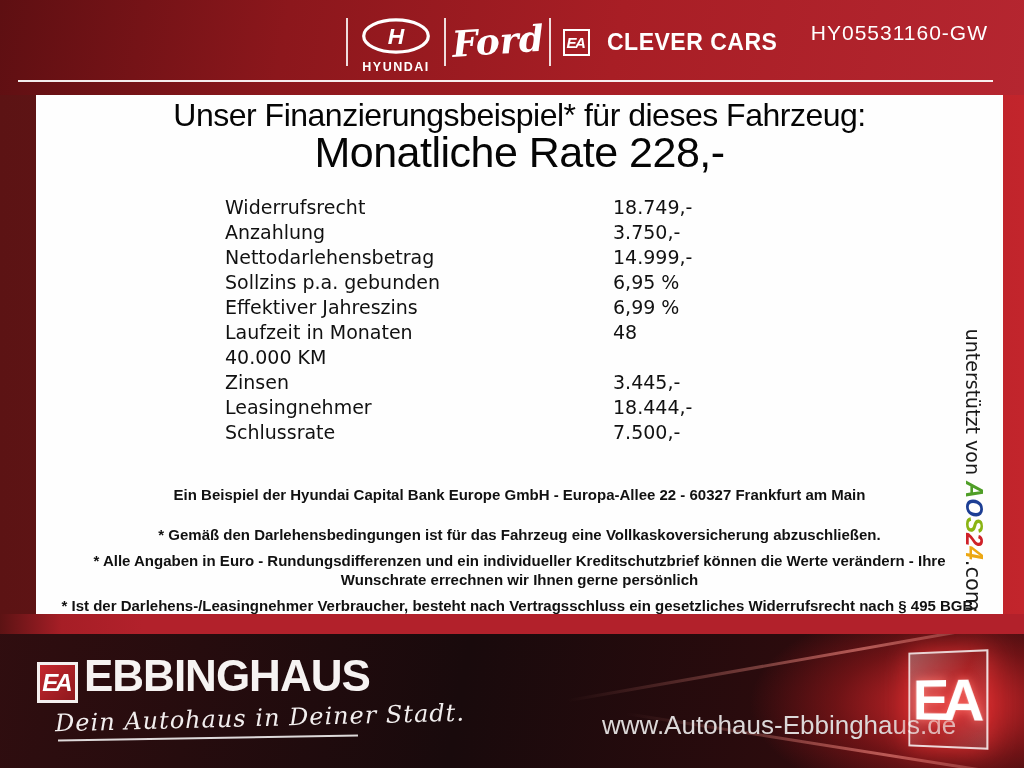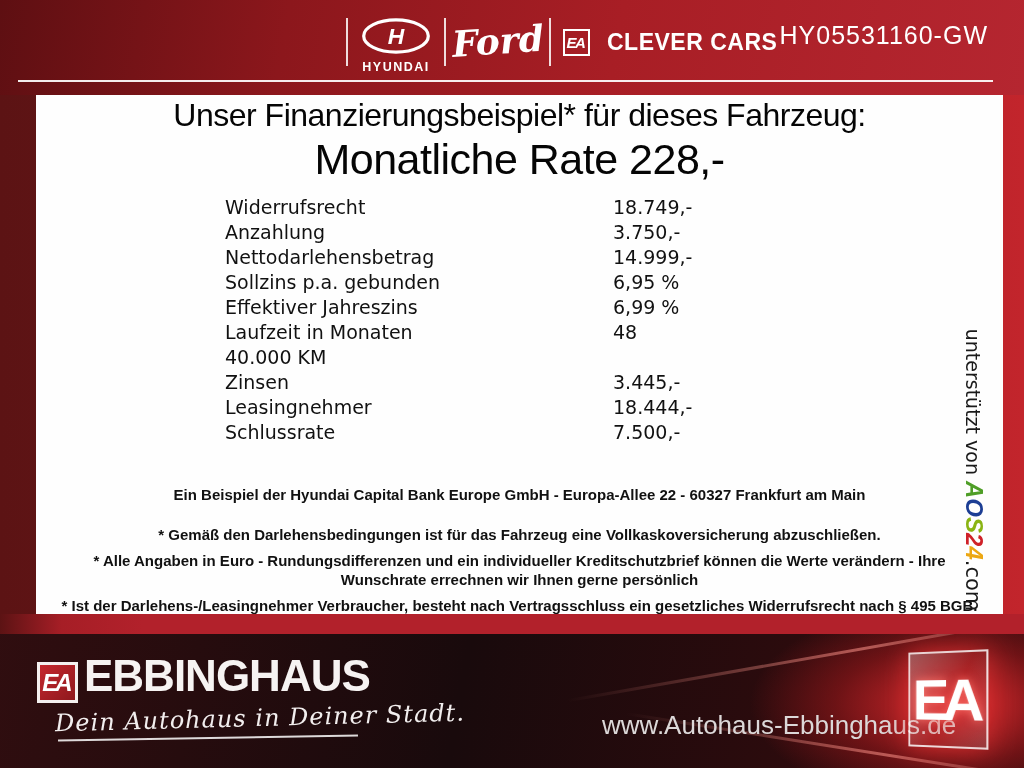--- a/index.html
+++ b/index.html
@@ -17,32 +17,32 @@
   .brand-opel { position:absolute; left:268px; top:12px; width:60px; text-align:center; color:#fff; }
   .opel-label { font-size:11px; font-weight:bold; letter-spacing:5px; margin-top:-2px; padding-left:5px; }
   .brand-hyundai { position:absolute; left:358px; top:17px; width:76px; text-align:center; color:#fff; }
   .hyundai-label { font-size:12.5px; font-weight:bold; letter-spacing:1.5px; margin-top:1px; }
   .brand-ford { position:absolute; left:452px; top:20px; width:86px; text-align:center; color:#fff;
     font-family:"DejaVu Serif", serif; font-style:italic; font-weight:bold; font-size:36px; transform:rotate(-4deg); }
   .brand-clever { position:absolute; left:563px; top:29px; display:flex; align-items:center; color:#fff; }
   .clever-ea-box { width:27px; height:27px; border:2.5px solid #fff; display:flex; align-items:center; justify-content:center;
     font-weight:bold; font-style:italic; font-size:15px; letter-spacing:-1.5px; padding-right:2px; }
   .clever-label { font-size:23px; font-weight:bold; letter-spacing:.5px; margin-left:17px; }
-  .vehicle-id { position:absolute; right:36px; top:21px; color:#fff; font-size:25px; letter-spacing:1px; }
+  .vehicle-id { position:absolute; right:36px; top:21px; color:#fff; font-size:21px; letter-spacing:1px; }
 
   
   .main { position:absolute; left:0; top:95px; width:1024px; height:539px;
     background:linear-gradient(90deg,#5c1314 0%,#6e1a1a 45%,#7c1b1c 88%,#c0242b 97%,#c2252c 100%); }
   .bottom-strip { position:absolute; left:0; top:519px; width:1024px; height:20px;
     background:linear-gradient(90deg,#5c1314 0%,#a61e26 6%,#b2212b 14%,#b2212b 100%); }
   .panel { position:absolute; left:36px; top:0; width:967px; height:519px; background:#fefefe; }
 
   .fin-title { position:absolute; left:0; top:2px; width:100%; text-align:center;
     font-size:32px; color:#050505; letter-spacing:-.5px; }
-  .fin-subtitle { position:absolute; left:0; top:40px; width:100%; text-align:center;
+  .fin-subtitle { position:absolute; left:0; top:33px; width:100%; text-align:center;
     font-size:43px; color:#050505; letter-spacing:-.5px; }
 
   .fin-table { position:absolute; left:189px; top:100px; width:600px; font-family:"DejaVu Sans", sans-serif; }
   .fin-row { display:flex; height:25px; line-height:25px; font-size:19px; color:#111; }
   .fin-label { width:388px; }
   .fin-value { flex:1; }
 
   .bank-line { position:absolute; left:0; top:391px; width:100%; text-align:center;
     font-size:15px; font-weight:bold; color:#111; }
   .disclaimers { position:absolute; left:0; top:423px; width:100%; text-align:center;

